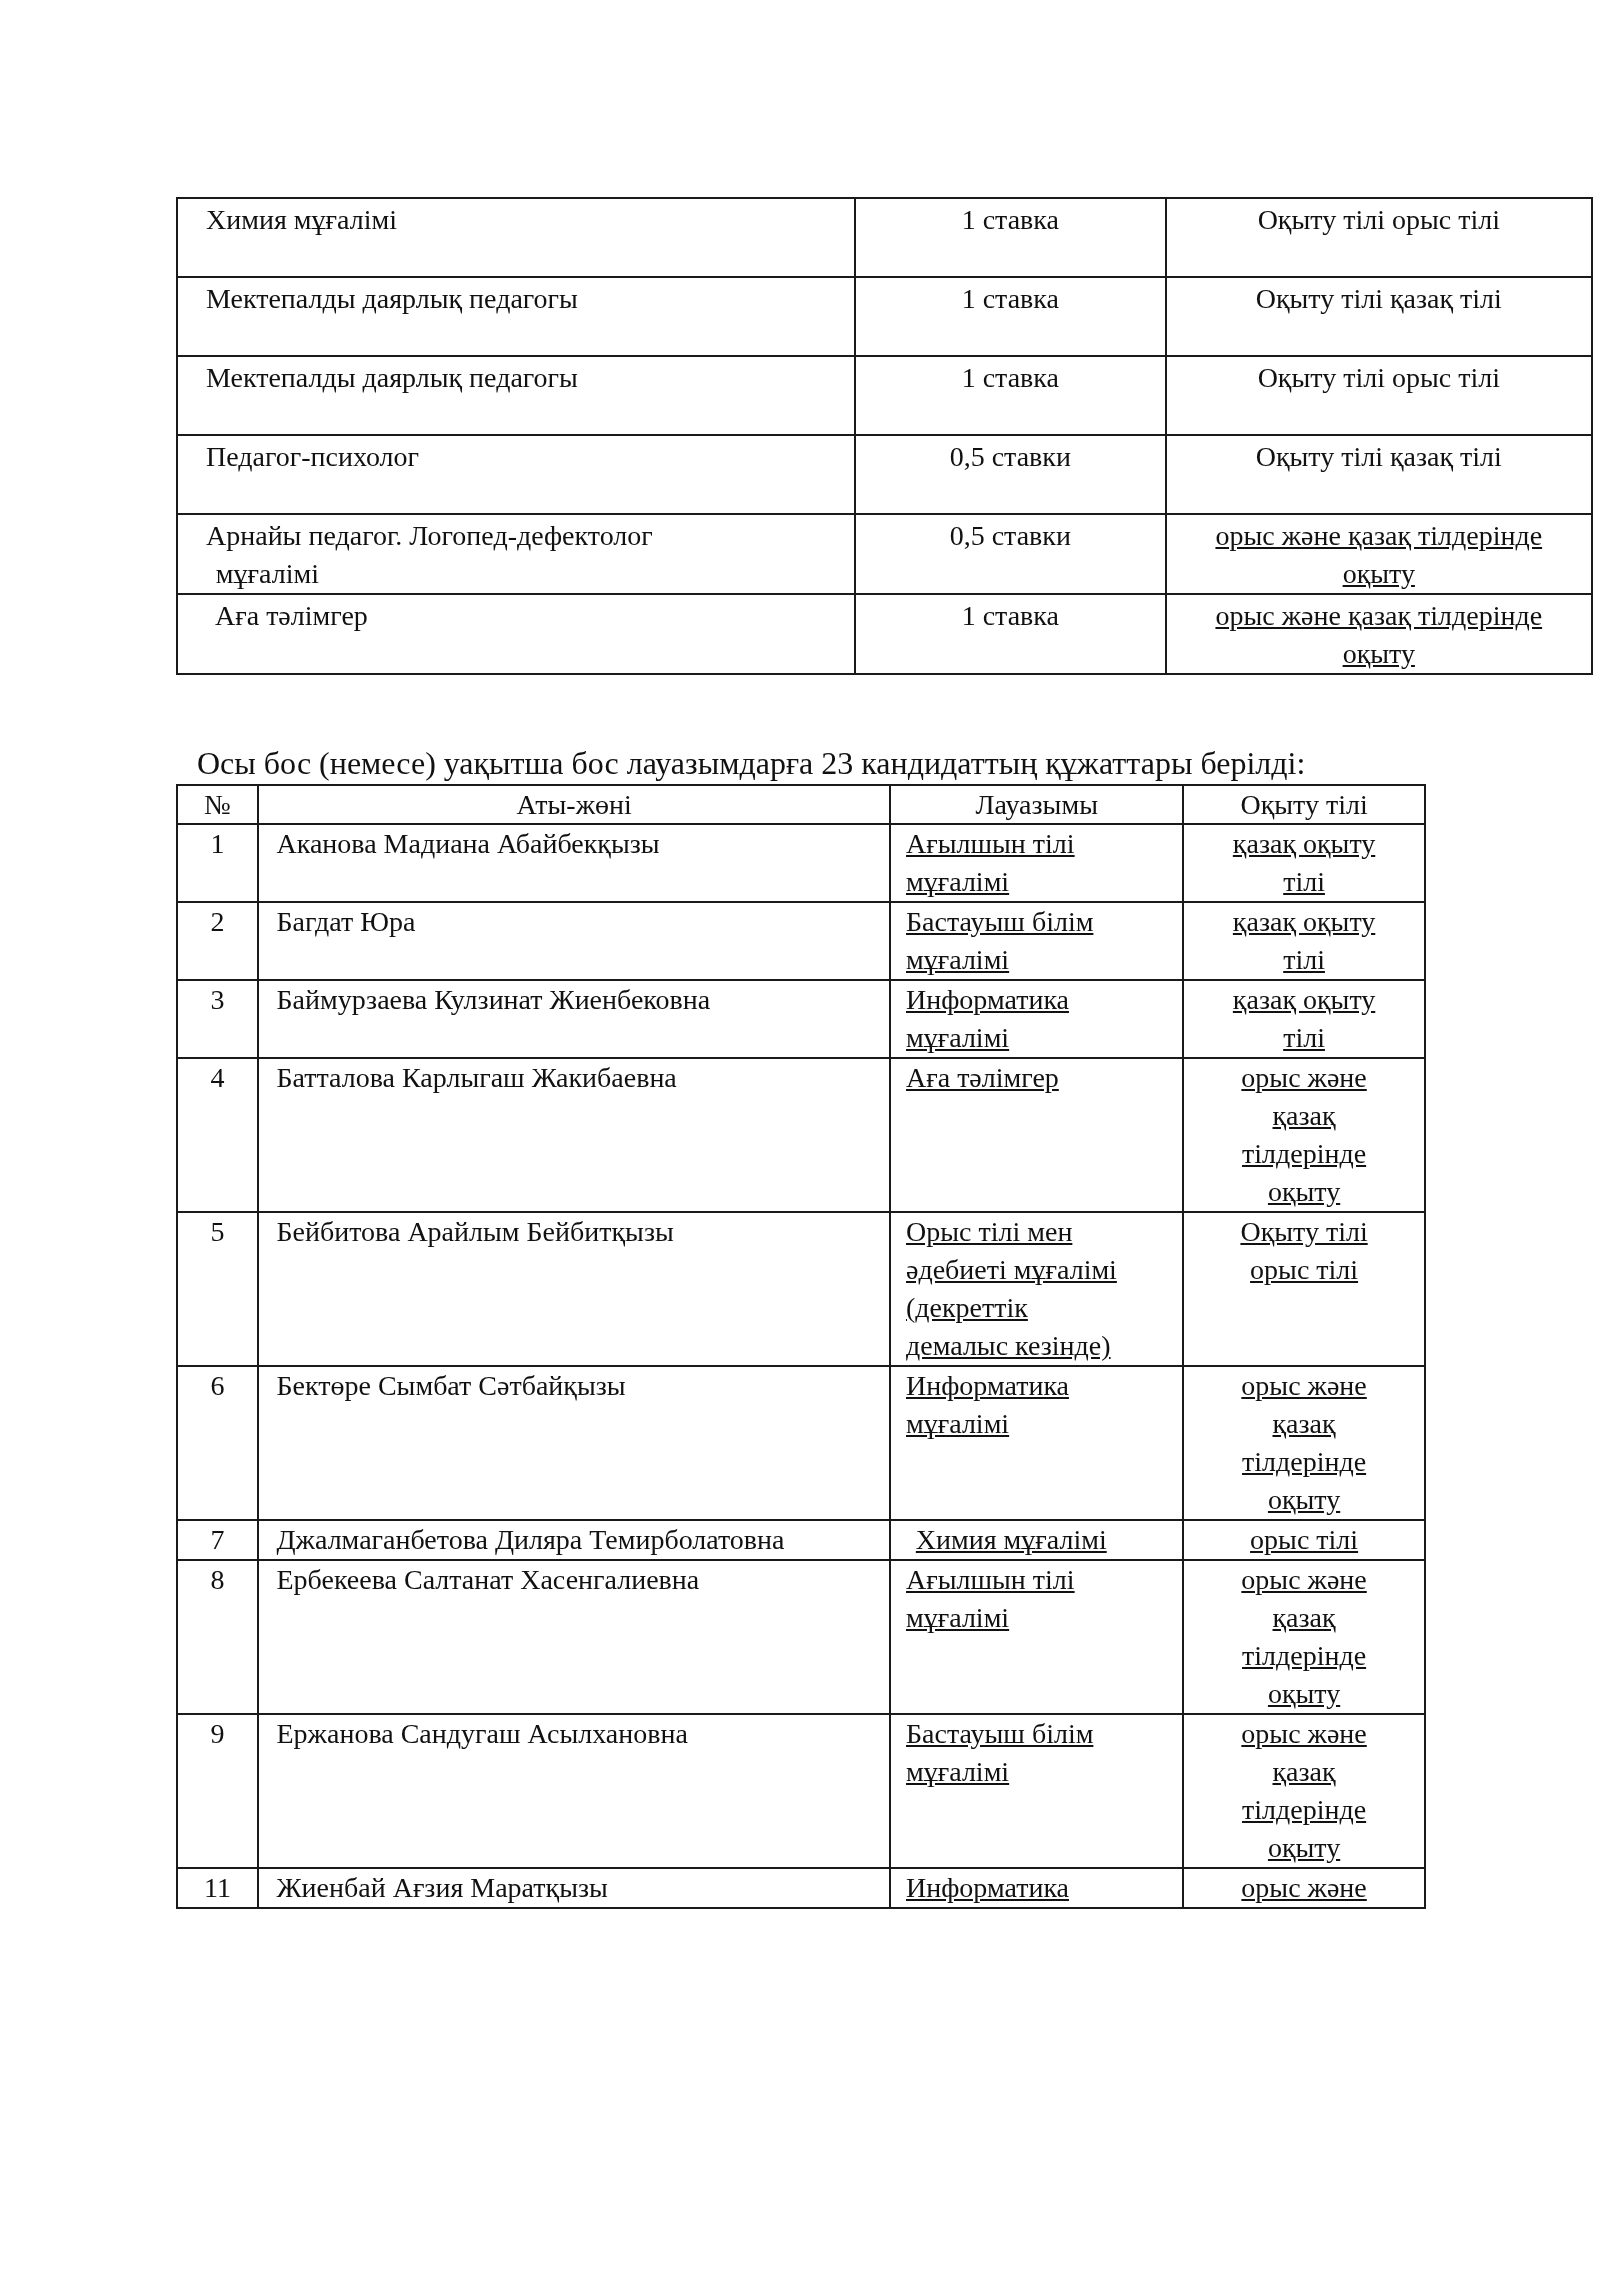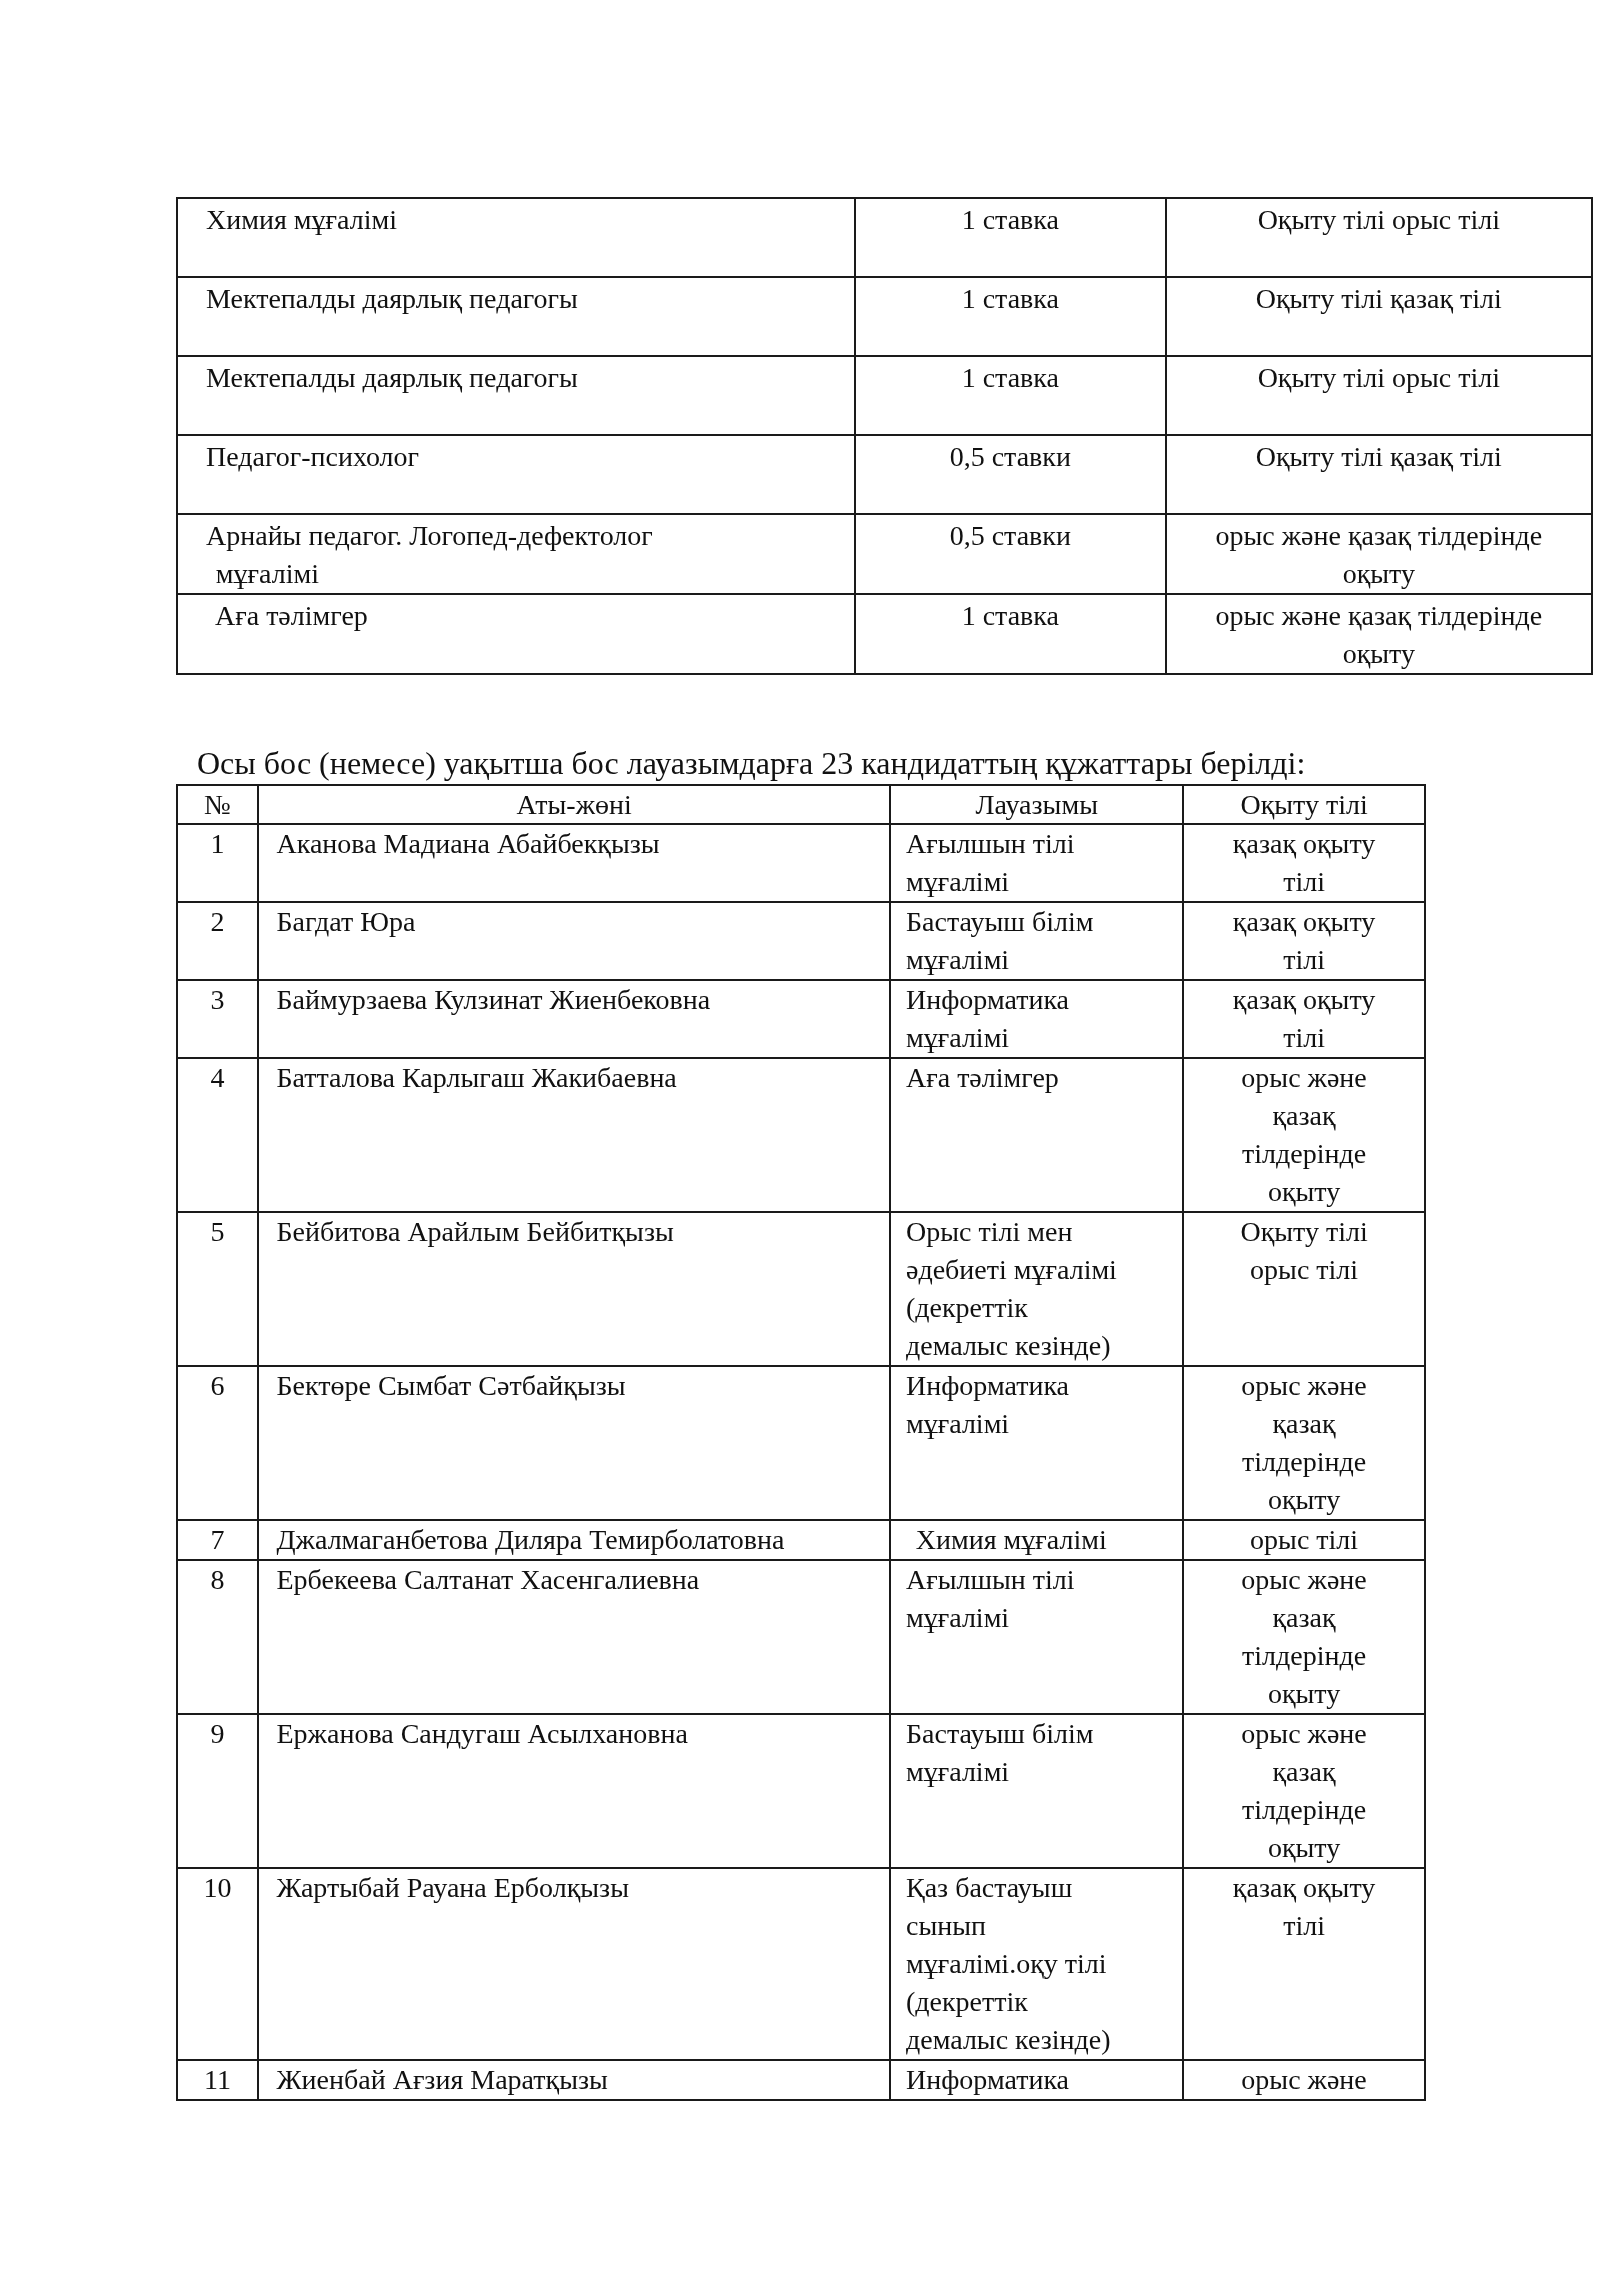--- a/index.html
+++ b/index.html
@@ -92,21 +92,21 @@
     }
     #candidates-table td {
       line-height: 38px;
       padding-bottom: 0;
     }
     #candidates-table td.num { text-align: center; }
     #candidates-table td.name { padding-left: 17.6px; }
     #candidates-table td.role { padding-left: 14.7px; padding-right: 3.9px; }
     #candidates-table td.role.centered-role { padding-left: 24.5px; }
     #candidates-table td.lng { text-align: center; padding: 0 5.9px; }
-    .multi span { display: block; }
+    .multi span { display: block; text-decoration: underline; }
   </style>
 </head>
 <body>
 
 <div class="page">
 
   <table id="vacancy-table">
     <colgroup>
         <col class="c1">
         <col class="c2">
@@ -282,35 +282,20 @@
             <span>мұғалімі</span>
           </td>
           <td class="lng multi">
             <span>орыс және</span>
             <span>қазақ</span>
             <span>тілдерінде</span>
             <span>оқыту</span>
           </td>
         </tr>
         <tr>
-          <td class="num">10</td>
-          <td class="name">Жартыбай Рауана Ерболқызы</td>
-          <td class="role multi">
-            <span>Қаз бастауыш</span>
-            <span>сынып</span>
-            <span>мұғалімі.оқу тілі</span>
-            <span>(декреттік</span>
-            <span>демалыс кезінде)</span>
-          </td>
-          <td class="lng multi">
-            <span>қазақ оқыту</span>
-            <span>тілі</span>
-          </td>
-        </tr>
-        <tr>
           <td class="num">11</td>
           <td class="name">Жиенбай Ағзия Маратқызы</td>
           <td class="role multi">
             <span>Информатика</span>
           </td>
           <td class="lng multi">
             <span>орыс және</span>
           </td>
         </tr>
       </tbody>

